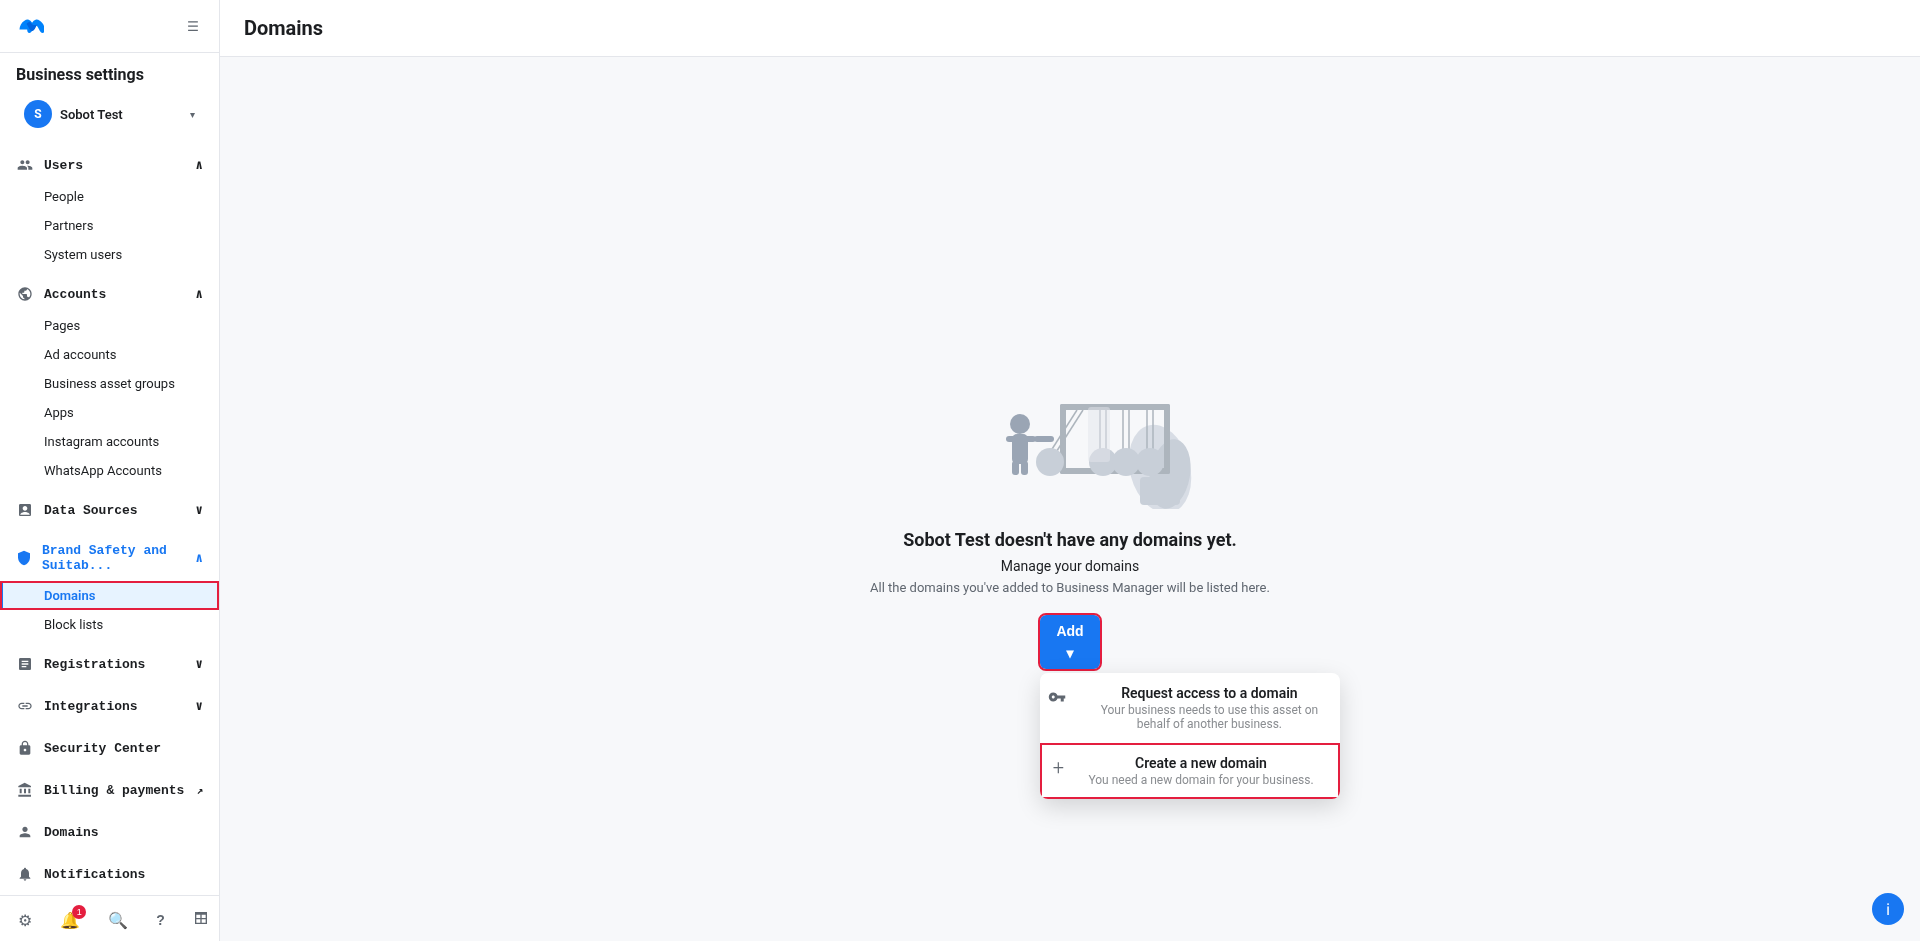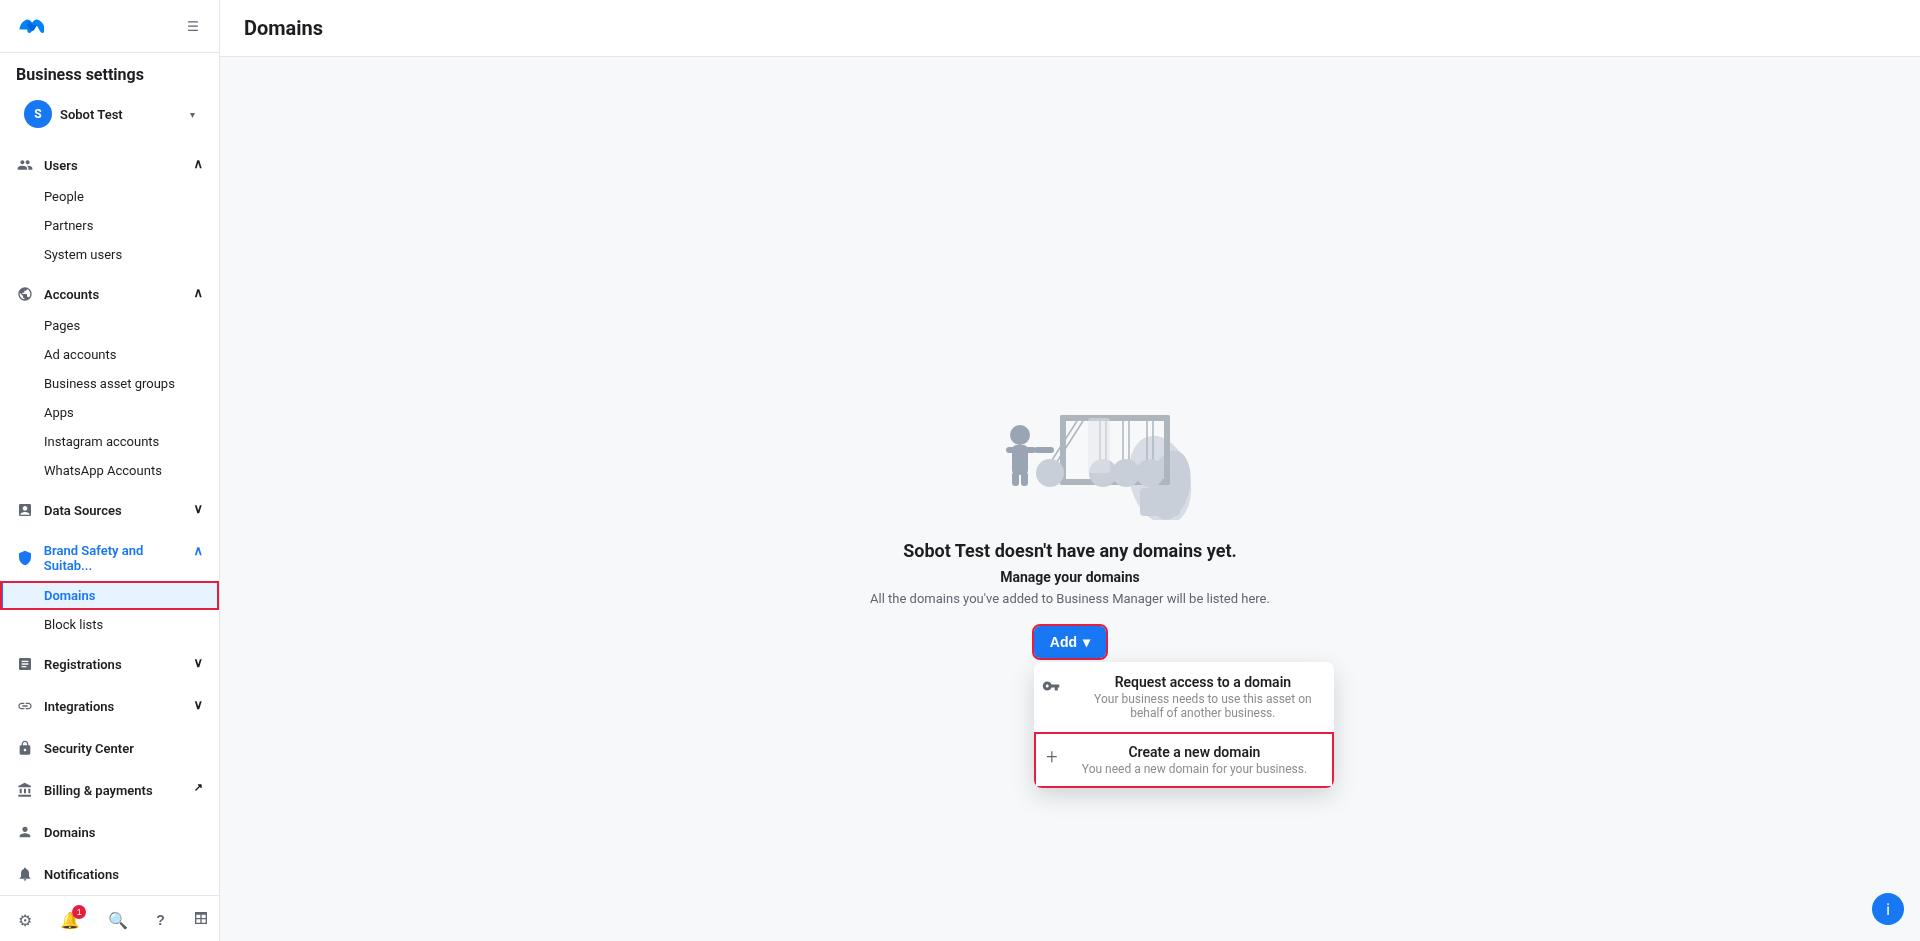--- a/index.html
+++ b/index.html
@@ -83,26 +83,28 @@
     }
 
     .chevron-icon { color: #606770; font-size: 10px; }
 
     .nav-section {
       padding: 4px 0;
     }
 
     .nav-group-header {
       display: flex;
+      align-items: center;
       justify-content: space-between;
       padding: 8px 16px;
       cursor: pointer;
       color: #1c1e21;
       font-weight: 600;
       font-size: 13px;
+      font-family: Liberation Mono, monospace;
     }
 
     .nav-group-left {
       display: flex;
       align-items: center;
       gap: 10px;
     }
 
     .nav-icon {
       width: 18px;
@@ -215,21 +217,21 @@
 
     .empty-title {
       font-size: 18px;
       font-weight: 700;
       color: #1c1e21;
       margin-bottom: 8px;
     }
 
     .empty-subtitle {
       font-size: 14px;
-      font-weight: 700;
+      font-weight: 400;
       color: #1c1e21;
       margin-bottom: 6px;
     }
 
     .empty-desc {
       font-size: 13px;
       color: #606770;
       margin-bottom: 20px;
     }
 
@@ -243,20 +245,21 @@
       border: none;
       border-radius: 6px;
       padding: 8px 16px;
       font-size: 14px;
       font-weight: 600;
       cursor: pointer;
       display: flex;
       align-items: center;
       gap: 6px;
       outline: 2px solid #e41e3f;
+      flex-direction: column;
     }
 
     
     .dropdown-menu {
       position: absolute;
       top: calc(100% + 4px);
       left: 0;
       background: white;
       border-radius: 8px;
       box-shadow: 0 8px 24px rgba(0,0,0,0.15);

